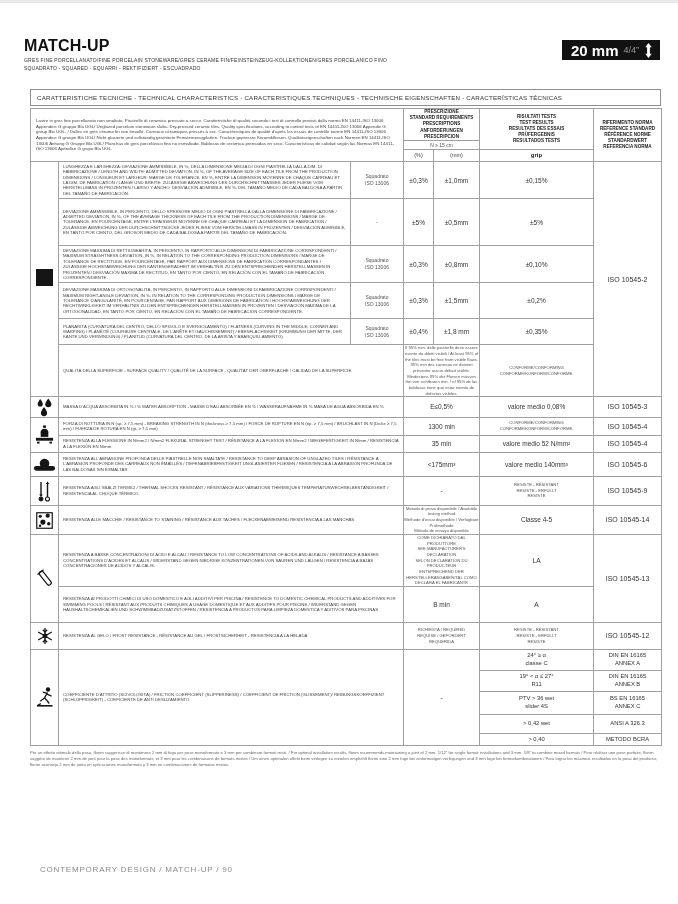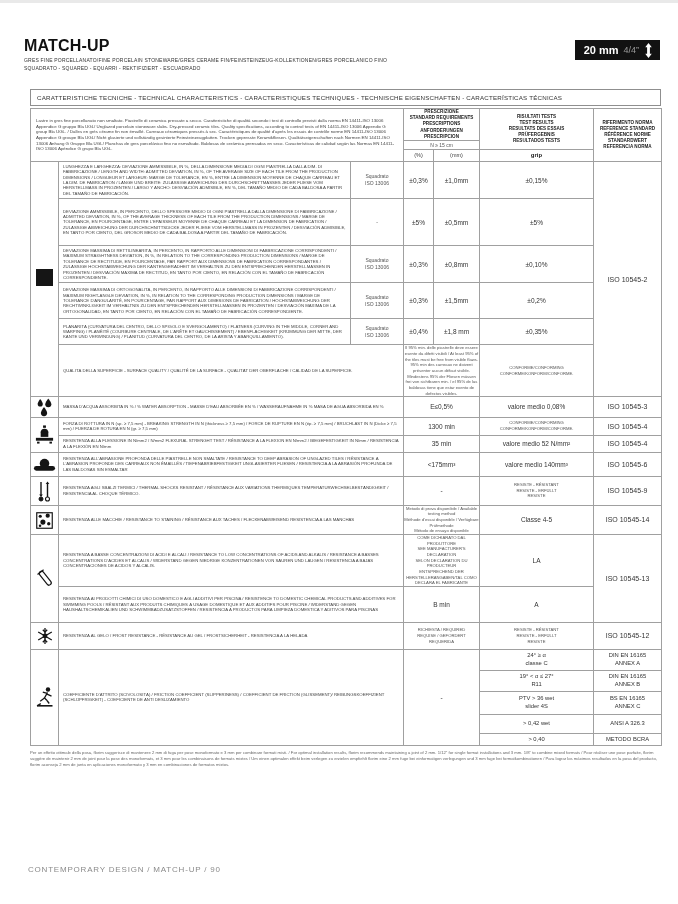--- a/index.html
+++ b/index.html
@@ -5,21 +5,21 @@
   * { margin:0; padding:0; box-sizing:border-box; }
   html,body { background:#e9e9e9; }
   body { font-family:"Liberation Sans","DejaVu Sans",sans-serif; }
   .page { position:relative; width:678px; height:904px; background:#ffffff; margin:3px auto; overflow:hidden; }
 
   
   .header { display:flex; justify-content:space-between; align-items:flex-start; margin:34px 18px 0 24px; }
   .title { font-size:16px; font-weight:bold; letter-spacing:.2px; color:#111; }
   .sub { font-size:5px; color:#333; margin-top:2px; letter-spacing:.2px; }
   .badge { background:#121212; color:#fff; display:flex; align-items:center; gap:5px; padding:3px 7px 3px 9px; height:20px; margin-top:3px; }
-  .badge-mm { font-size:11px; font-weight:bold; }
+  .badge-mm { font-size:15px; font-weight:bold; }
   .badge-in { font-size:9px; color:#9a9a9a; }
 
   
   .caption { margin:18px 17px 2px 30px; border:1px solid #8f8f8f; font-size:6.2px; color:#333; padding:4px 6px; letter-spacing:.2px; }
 
   
   table { border-collapse:collapse; table-layout:fixed; width:631px; margin:0 17px 0 30px; border:1px solid #6e6e6e; }
   td { border:1px solid #a0a0a0; vertical-align:middle; overflow:hidden; }
   .pre { white-space:pre-line; }
   .desc { font-size:4.3px; line-height:1.25; color:#444; text-align:left; padding:2px 4px; }
@@ -32,21 +32,21 @@
   .val-sm { font-size:4.2px; line-height:1.35; text-align:center; color:#555; }
   .norm { font-size:5px; text-align:center; color:#555; line-height:1.4; }
   .ref { font-size:7px; text-align:center; color:#333; }
   .ref-sm { font-size:5.8px; text-align:center; color:#333; line-height:1.35; }
   .val2 { font-size:5.8px; line-height:1.35; text-align:center; color:#333; }
   .icell { text-align:center; }
   .sq { width:17px; height:17px; background:#151515; display:inline-block; }
 
   
   .footnote { margin:4px 17px 0 30px; font-size:4.2px; line-height:1.45; color:#666; }
-  .page-footer { position:absolute; left:28px; top:862px; font-size:8px; letter-spacing:.8px; color:#8a8a8a; }
+  .page-footer { position:absolute; left:40px; top:862px; font-size:8px; letter-spacing:.8px; color:#8a8a8a; }
   svg { display:inline-block; vertical-align:middle; }
 </style>
 </head>
 <body>
 
 <div class="page">
 
   <div class="header">
     <div>
       <div class="title">MATCH-UP</div>

